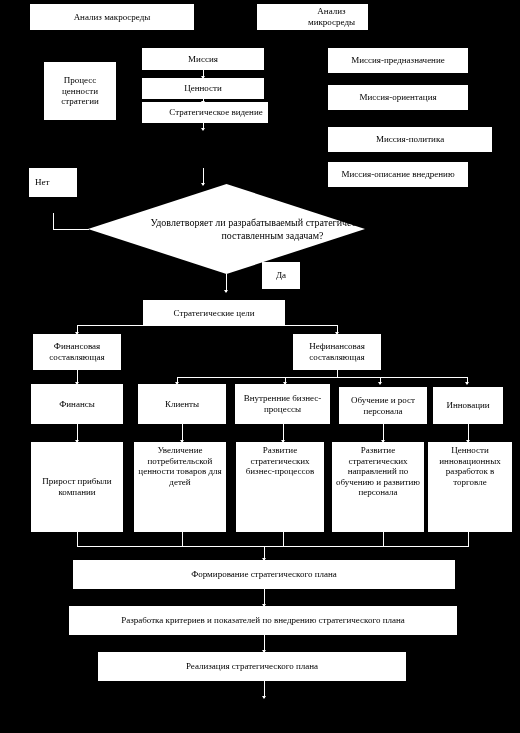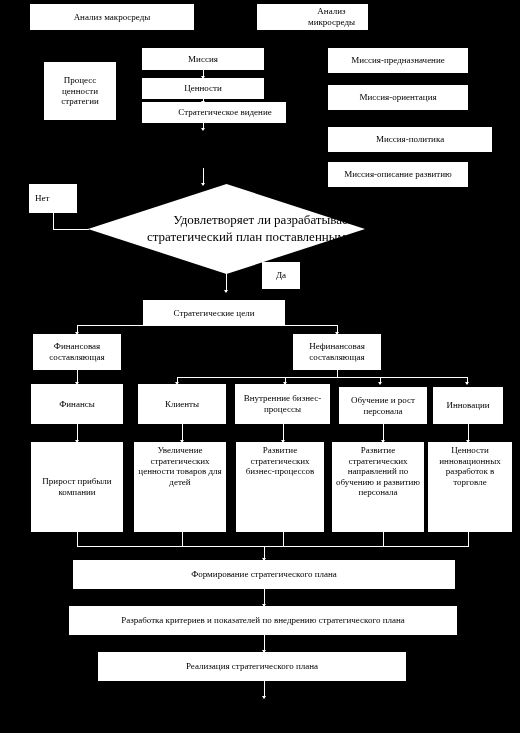--- a/index.html
+++ b/index.html
@@ -30,21 +30,21 @@
 
   .diamond{
     position:absolute;
     background:transparent;
   }
   .diamond svg{position:absolute;left:0;top:0;}
   .diamond .dtext{
     position:absolute;
     left:0;top:0;width:100%;height:100%;
     display:flex;align-items:center;justify-content:center;
-    text-align:center;color:#000000;font-size:13px;line-height:1.3;
+    text-align:center;color:#000000;font-size:10px;line-height:1.3;
     pointer-events:none;
   }
 
   
   .conn{
     position:absolute;
     background:#ffffff;
     width:1px;
   }
   .conn.arrow::after{
@@ -72,34 +72,34 @@
   <div class="node" style="left:257px;top:4px;width:111px;height:26px;padding-left:40px;">Анализ микросреды</div>
 
   <div class="node" style="left:44px;top:62px;width:72px;height:58px;font-size:9px;">Процесс ценности стратегии</div>
 
   <div class="node" style="left:142px;top:48px;width:122px;height:22px;">Миссия</div>
   <div class="conn arrow" style="left:203px;top:70px;height:8px;"></div>
 
   <div class="node" style="left:142px;top:78px;width:122px;height:21px;">Ценности</div>
   <div class="conn arrow" style="left:203px;top:99px;height:4px;"></div>
 
-  <div class="node" style="left:142px;top:102px;width:144px;height:21px;padding-left:24px;">Стратегическое видение</div>
+  <div class="node" style="left:142px;top:102px;width:126px;height:21px;padding-left:24px;">Стратегическое видение</div>
   <div class="conn arrow" style="left:203px;top:123px;height:7px;"></div>
 
   <div class="conn arrow" style="left:203px;top:168px;height:17px;"></div>
 
   <div class="node" style="left:328px;top:48px;width:140px;height:25px;">Миссия-предназначение</div>
 
   <div class="node" style="left:328px;top:85px;width:140px;height:25px;">Миссия-ориентация</div>
 
   <div class="node" style="left:328px;top:127px;width:164px;height:25px;">Миссия-политика</div>
 
-  <div class="node" style="left:328px;top:162px;width:140px;height:25px;">Миссия-описание развитию</div>
+  <div class="node" style="left:328px;top:162px;width:140px;height:25px;">Миссия-описание внедрению</div>
 
-  <div class="node" style="left:29px;top:184px;width:48px;height:29px;justify-content:flex-start;padding-left:6px;">Нет</div>
+  <div class="node" style="left:29px;top:168px;width:48px;height:29px;justify-content:flex-start;padding-left:6px;">Нет</div>
 
   <div class="diamond" style="left:88px;top:184px;width:277px;height:90px;">
     <svg width="277" height="90" viewBox="0 0 277 90">
       <polygon points="138.5,0 277,45 138.5,90 0,45" fill="#ffffff"></polygon>
     </svg>
     <div class="dtext" style="padding:0 46px;">Удовлетворяет ли разрабатываемый стратегический план поставленным задачам?</div>
   </div>
 
   <div class="node" style="left:262px;top:262px;width:38px;height:27px;">Да</div>
 
@@ -133,21 +133,21 @@
   <div class="node" style="left:339px;top:387px;width:88px;height:37px;">Обучение и рост персонала</div>
   <div class="node" style="left:433px;top:387px;width:70px;height:37px;">Инновации</div>
 
   <div class="conn arrow" style="left:77px;top:424px;height:18px;"></div>
   <div class="conn arrow" style="left:182px;top:424px;height:18px;"></div>
   <div class="conn arrow" style="left:283px;top:424px;height:18px;"></div>
   <div class="conn arrow" style="left:383px;top:424px;height:18px;"></div>
   <div class="conn arrow" style="left:468px;top:424px;height:18px;"></div>
 
   <div class="node" style="left:31px;top:442px;width:92px;height:90px;">Прирост прибыли компании</div>
-  <div class="node top" style="left:134px;top:442px;width:92px;height:90px;">Увеличение стратегических ценности товаров для детей</div>
+  <div class="node top" style="left:134px;top:442px;width:92px;height:90px;">Увеличение потребительской ценности товаров для детей</div>
   <div class="node top" style="left:236px;top:442px;width:88px;height:90px;">Развитие стратегических бизнес-процессов</div>
   <div class="node top" style="left:332px;top:442px;width:92px;height:90px;">Развитие стратегических направлений по обучению и развитию персонала</div>
   <div class="node top" style="left:428px;top:442px;width:84px;height:90px;">Ценности инновационных разработок в торговле</div>
 
   <div class="conn" style="left:77px;top:532px;height:14px;"></div>
   <div class="conn" style="left:182px;top:532px;height:14px;"></div>
   <div class="conn" style="left:283px;top:532px;height:14px;"></div>
   <div class="conn" style="left:383px;top:532px;height:14px;"></div>
   <div class="conn" style="left:468px;top:532px;height:14px;"></div>
   <div class="hconn" style="left:77px;top:546px;width:392px;"></div>

